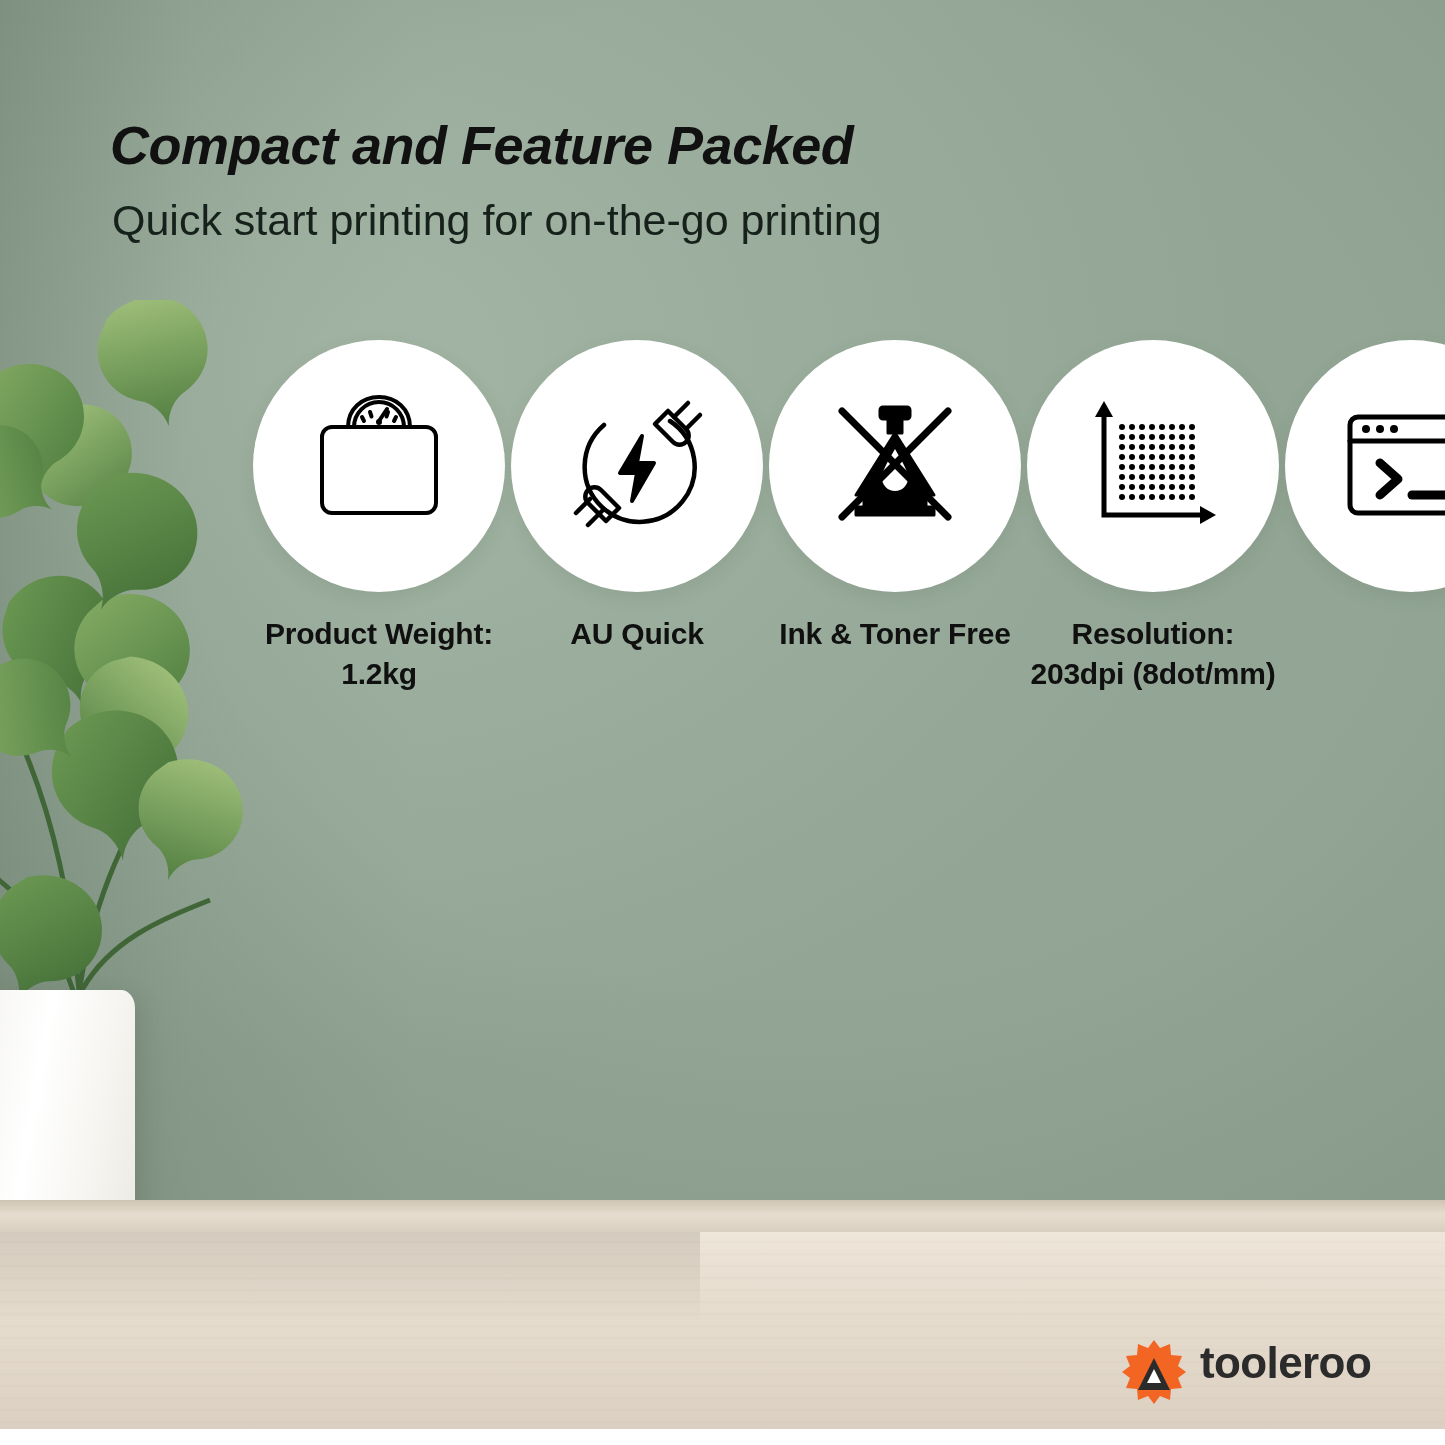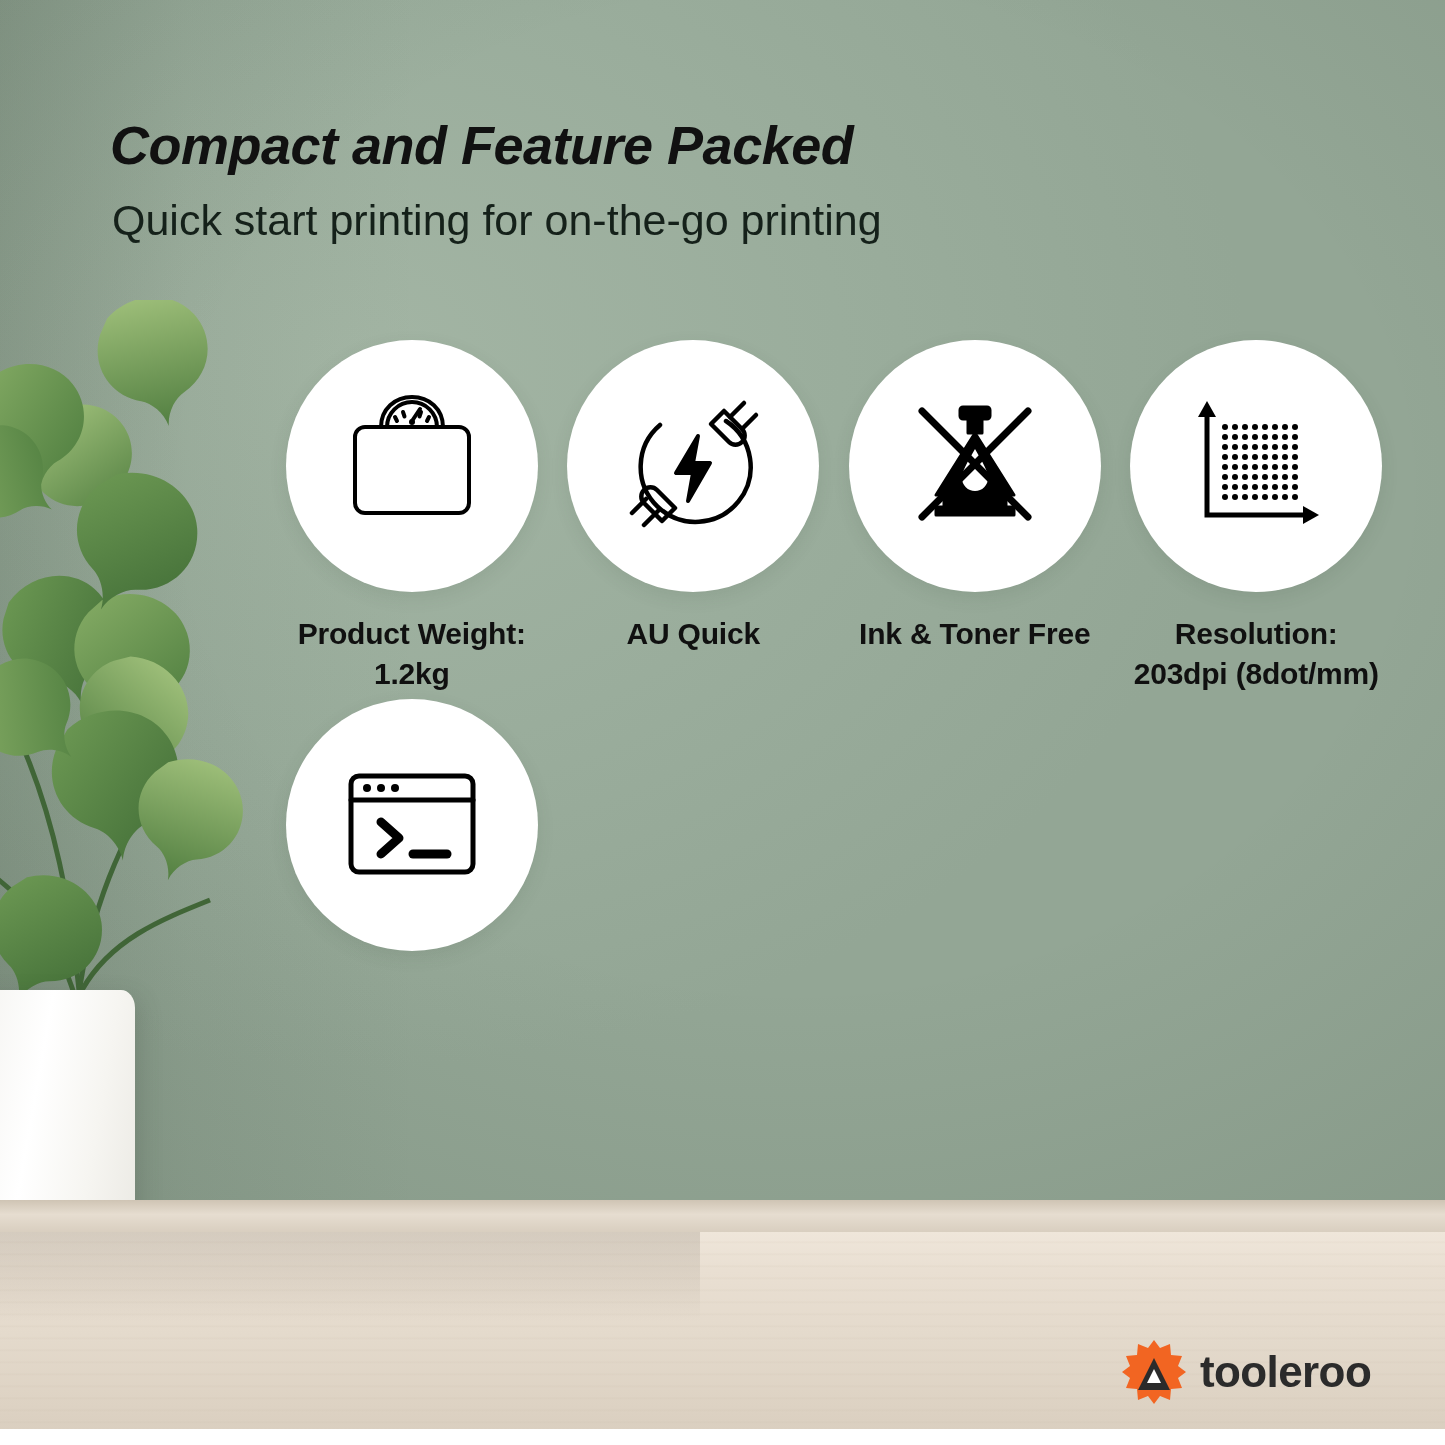--- a/index.html
+++ b/index.html
@@ -105,24 +105,24 @@
     left: 112px; top: 196px;
     font-size: 43px;
     font-weight: 400;
     color: #15211a;
     white-space: nowrap;
   }
 
   
   .grid {
     position: absolute;
-    left: 274px; top: 340px;
+    left: 253px; top: 340px;
     width: 1120px;
     display: grid;
-    grid-template-columns: repeat(4, 1fr);
+    grid-template-columns: repeat(5, 1fr);
     grid-template-rows: auto auto;
     row-gap: 44px;
     column-gap: 10px;
     gap: 6px;
   }
   .cell {
     display: flex;
     flex-direction: column;
     align-items: center;
   }
@@ -147,21 +147,21 @@
     color: #101010;
     letter-spacing: -0.2px;
     max-width: 330px;
   }
 
   
   .logo {
     position: absolute;
     left: 1120px; top: 1338px;
     display: flex;
-    align-items: center;
+    align-items: flex-start;
     gap: 12px;
   }
   .logo-mark { width: 68px; height: 68px; display: block; }
   .logo-text {
     font-size: 44px;
     font-weight: 700;
     color: #2b2b2b;
     letter-spacing: -0.6px;
   }
 </style>

